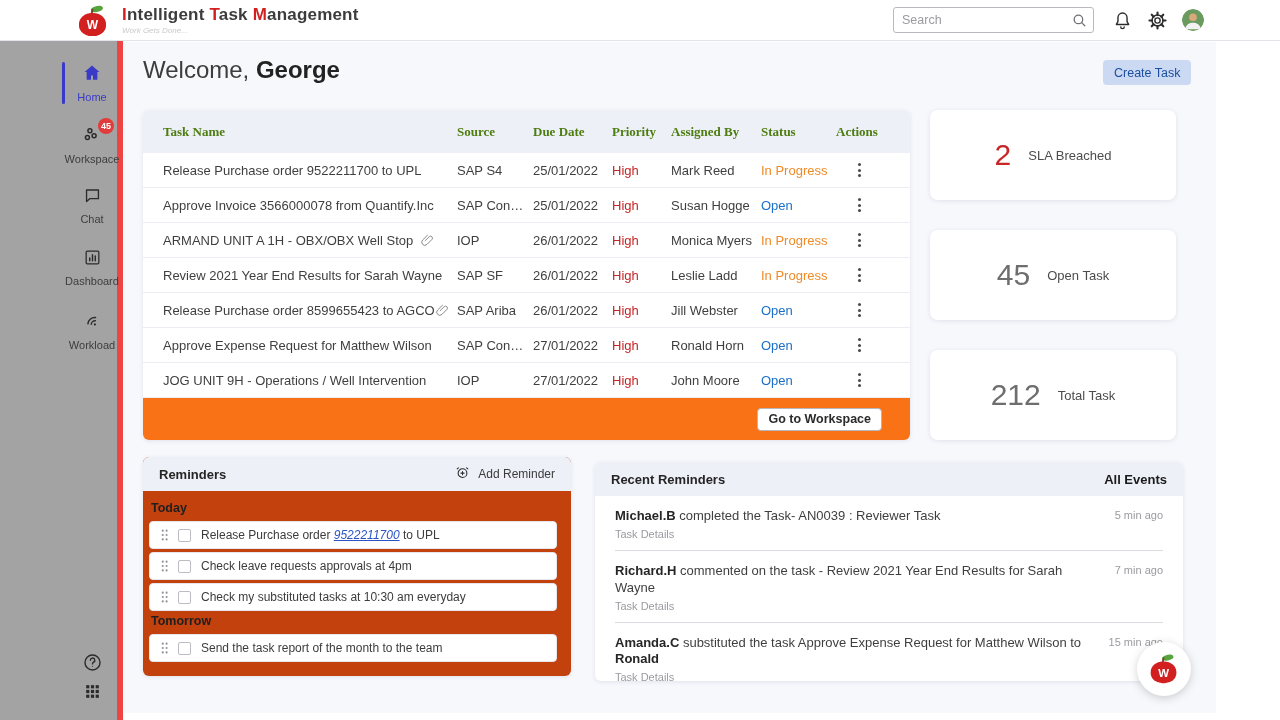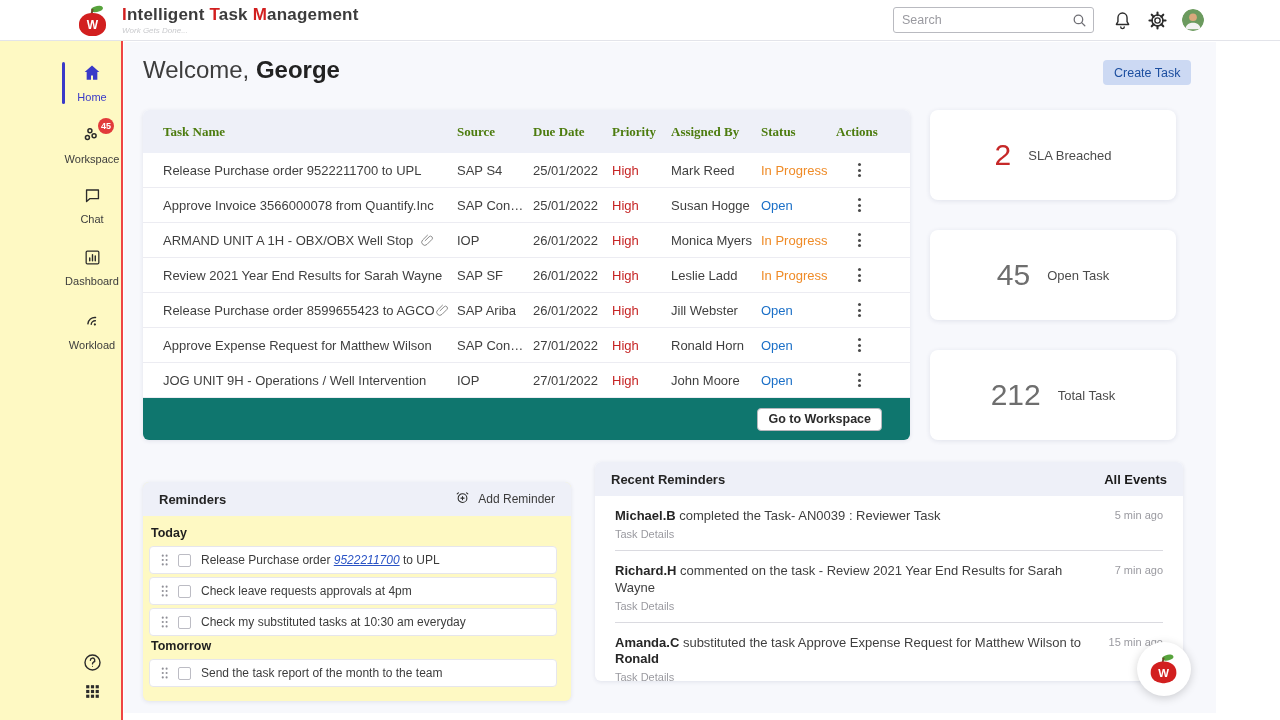--- a/index.html
+++ b/index.html
@@ -19,21 +19,21 @@
   #search-wrap { position:absolute; left:893px; top:7px; width:201px; height:26px; border:1px solid #b9bac0; border-radius:3px; background:#fff; display:flex; align-items:center; }
   #search-input { border:none; outline:none; flex:1; padding:0 8px; font-size:12.5px; color:#444; background:transparent; font-family:inherit; }
   #search-input::placeholder { color:#9a9aa0; }
   .sicon { margin-right:7px; display:flex; }
   .topicon { position:absolute; top:10px; cursor:pointer; display:flex; }
   #bell-wrap { left:1112px; }
   #gear-wrap { left:1147px; }
   #avatar-wrap { left:1182px; top:9px; width:22px; height:22px; border-radius:50%; overflow:hidden; }
 
   
-  #sidebar { position:absolute; left:0; top:41px; width:123px; height:679px; background:#fef9c3; border-right:2px solid #ef4444; z-index:4; }
+  #sidebar { position:absolute; left:0; top:41px; width:123px; height:679px; background:#a3a3a3; border-right:6px solid #ef4444; z-index:4; }
   .nav-item { position:absolute; left:62px; width:60px; text-align:center; cursor:pointer; }
   .nav-item .nlabel { display:block; font-size:11px; color:#3d3d3d; margin-top:4px; }
   .nav-item.active .nlabel { color:#3a3ac8; }
   .nav-ind { position:absolute; left:62px; width:3px; height:42px; background:#3a3ac8; border-radius:2px; }
   .nav-icon { position:relative; display:inline-block; }
   .badge { position:absolute; top:-7px; right:-12px; min-width:16px; height:16px; padding:0 3px; background:#e23b3b; color:#fff; border-radius:9px; font-size:9px; font-weight:bold; line-height:16px; text-align:center; }
   .side-bottom { position:absolute; left:62px; width:60px; text-align:center; cursor:pointer; }
 
   
   #main { position:absolute; left:124px; top:42px; width:1092px; height:671px; background:#f7f8fc; }
@@ -45,30 +45,30 @@
   #table-card { position:absolute; left:19px; top:68px; width:767px; height:330px; background:#fff; border-radius:6px; box-shadow:0 1px 4px rgba(30,40,90,.10); overflow:hidden; }
   .tgrid { display:grid; grid-template-columns:294px 76px 79px 59px 90px 75px 54px; padding-left:20px; align-items:center; }
   #thead { height:43px; background:#eef0f8; font-size:13px; font-weight:700; color:#4d7c0f;font-family:Liberation Serif, serif; }
   .trow { height:35px; border-bottom:1px solid #ececf2; font-size:13px; color:#3f3f3f; background:#fff; }
   .tcell { overflow:hidden; white-space:nowrap; text-overflow:ellipsis; padding-right:8px; }
   .task-cell { display:flex; align-items:center; }
   .clip { margin-left:auto; margin-right:14px; display:flex; flex:none; }
   .kebab-cell { display:flex; justify-content:center; }
   .kebab { display:flex; flex-direction:column; gap:2.5px; padding:4px 6px; cursor:pointer; }
   .kebab i { width:3px; height:3px; border-radius:50%; background:#4a4a4a; }
-  #tfoot { position:absolute; left:0; bottom:0; width:100%; height:42px; background:#0f766e; display:flex; align-items:center; justify-content:flex-end; padding-right:28px; }
+  #tfoot { position:absolute; left:0; bottom:0; width:100%; height:42px; background:#f97316; display:flex; align-items:center; justify-content:flex-end; padding-right:28px; }
   #goto-ws { height:23px; padding:0 10px; background:#fff; border:1px solid #b6b7bd; border-radius:4px; font-size:12.5px; font-weight:700; color:#2b2b2b; cursor:pointer; font-family:inherit; }
 
   
   .stat-card { position:absolute; left:806px; width:246px; height:90px; background:#fff; border-radius:8px; box-shadow:0 1px 5px rgba(30,40,90,.10); display:flex; align-items:center; justify-content:center; gap:17px; }
   .stat-num { font-size:30px; color:#6e6e6e; }
   .stat-label { font-size:13px; color:#4c4c4c; }
 
   
-  #reminders-card { position:absolute; left:19px; top:440px; width:428px; height:219px; background:#fef9c3; border-radius:6px; box-shadow:0 1px 4px rgba(30,40,90,.10); overflow:hidden; }
+  #reminders-card { position:absolute; left:19px; top:415px; width:428px; height:219px; background:#c2410c; border-radius:6px; box-shadow:0 1px 4px rgba(30,40,90,.10); overflow:hidden; }
   .card-head { height:34px; background:#eef0f8; display:flex; align-items:center; justify-content:space-between; padding:0 16px; }
   .card-title { font-size:13px; font-weight:700; color:#252525; }
   #add-reminder { display:flex; align-items:center; gap:8px; font-size:12px; color:#3b3b3b; cursor:pointer; }
   #rem-body { padding:8px 14px 0 6px; }
   .rem-group-h { font-size:12.5px; font-weight:700; color:#1f1f1f; margin:2px 0 6px 2px; }
   .rem-item { height:28px; border:1px solid #e6e6ec; border-radius:4px; margin-bottom:3px; display:flex; align-items:center; padding:0 10px; background:#fff; }
   .rem-text { font-size:12px; color:#3c3c3c; white-space:nowrap; }
   .rem-text a { color:#2a53c5; font-weight:500;font-style:italic; }
   .cbox { width:13px; height:13px; border:1px solid #bcbcc4; border-radius:2px; background:#fff; margin:0 10px 0 9px; flex:none; cursor:pointer; }
   .dragh { display:flex; flex:none; cursor:grab; }

